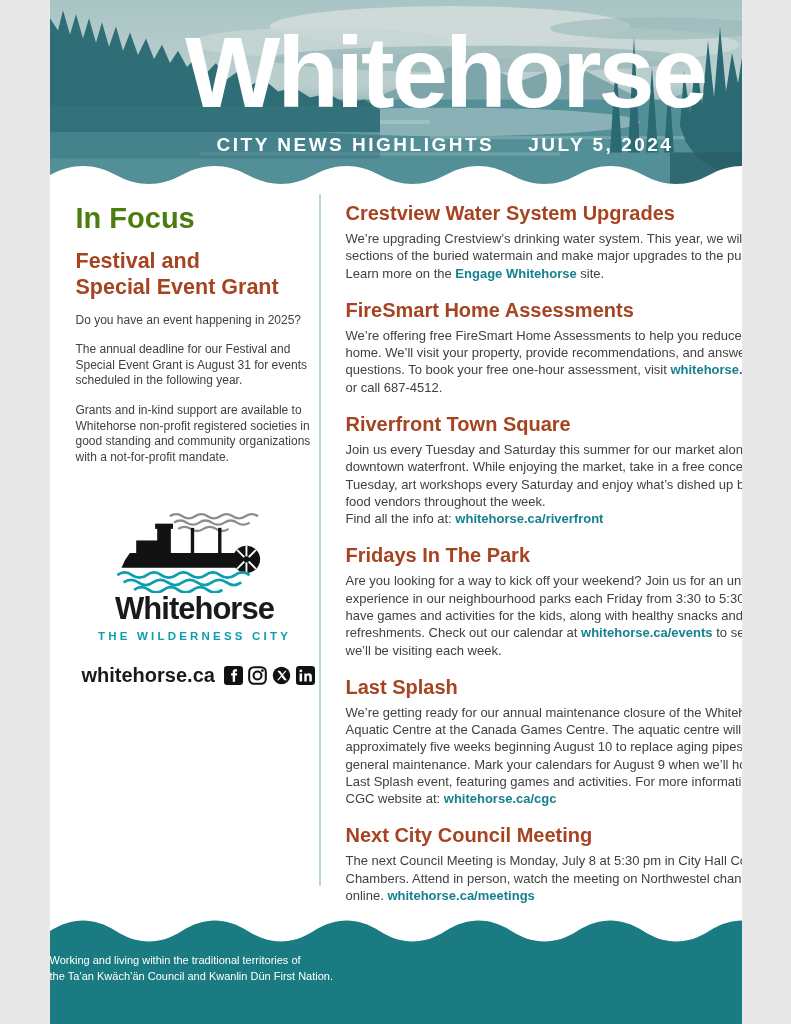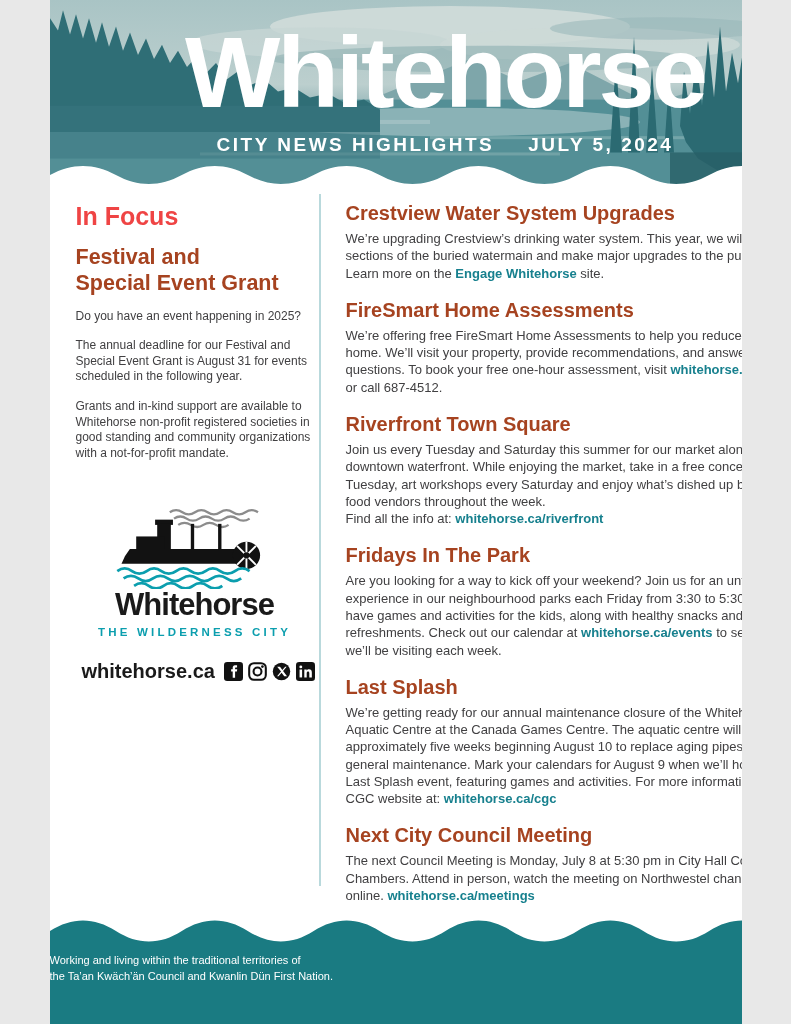--- a/index.html
+++ b/index.html
@@ -20,21 +20,21 @@
     position:absolute;top:134px;left:0;width:100%;
     color:#ffffff;font-weight:bold;font-size:19px;letter-spacing:2.5px;
   }
   .hero-sub .gap{display:inline-block;width:34px;}
   .hero-wave{position:absolute;left:0;bottom:-1px;width:100%;height:30px;display:block;}
   
   .content{position:relative;display:flex;padding:14px 24px 0 26px;}
   .col-divider{position:absolute;left:269px;top:6px;width:2px;height:692px;background:#b9d9dc;}
   .left-col{width:238px;flex:none;}
   .right-col{margin-left:32px;width:478px;flex:none;}
-  .in-focus-heading{margin:0 0 14px 0;font-size:25px;font-weight:bold;color:#ef4444;}
+  .in-focus-heading{margin:0 0 14px 0;font-size:29px;font-weight:bold;color:#4d7c0f;}
   .article-title{margin:12px 0 12px 0;font-size:21.5px;line-height:1.2;font-weight:bold;color:#a64320;}
   .left-col p{margin:0 0 14px 0;font-size:12px;line-height:1.3;}
   .link{color:#17808e;font-weight:bold;text-decoration:none;cursor:pointer;}
   
   .logo-block{margin-top:46px;text-align:center;}
   .boat-svg{display:block;margin:0 auto;}
   .wordmark{font-size:31px;font-weight:bold;color:#1a1a1a;letter-spacing:-1px;margin-top:-2px;}
   .tagline{font-size:11.5px;letter-spacing:3.2px;color:#0b9eae;margin-top:3px;font-weight:600;}
   .site-row{margin-top:22px;display:flex;align-items:center;gap:9px;padding-left:6px;}
   .site-url{font-size:20px;font-weight:bold;color:#1a1a1a;}

